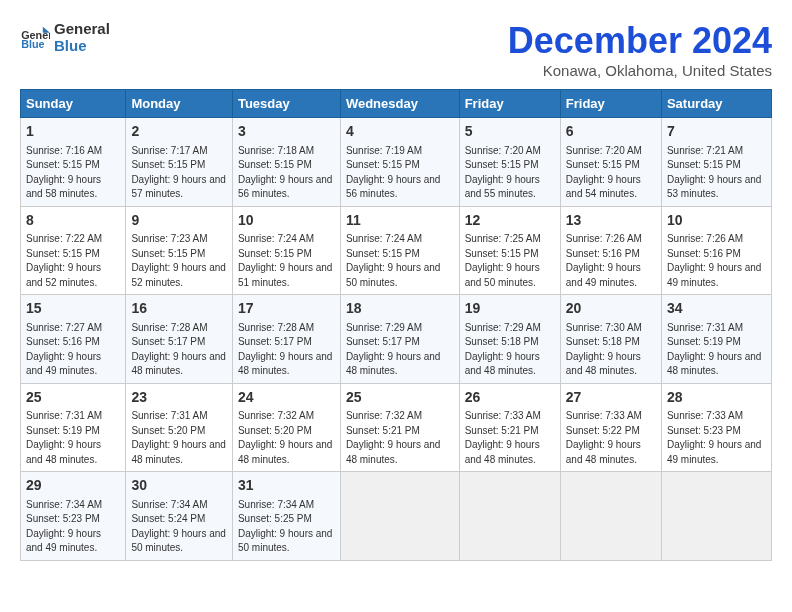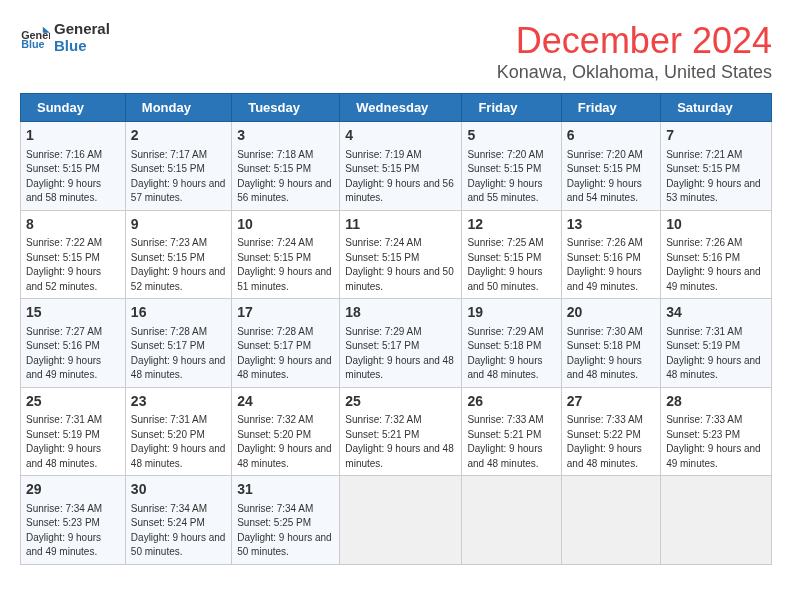--- a/index.html
+++ b/index.html
@@ -23,36 +23,36 @@
     }
     .logo-icon {
       width: 30px;
       height: 30px;
     }
     .title-area {
       text-align: right;
     }
     .calendar-title {
       font-size: 36px;
-      font-weight: normal;
-      color: #ef4444;
+      font-weight: bold;
+      color: #1d4ed8;
     }
     .calendar-subtitle {
-      font-size: 18px;
+      font-size: 15px;
       color: #555;
     }
     table {
       width: 100%;
       border-collapse: collapse;
       font-size: 11px;
     }
     thead tr th {
       background-color: #2a75b8;
       color: #fff;
-      padding: 6px 16px;
+      padding: 6px 5px;
       text-align: left;
       font-size: 13px;
       font-weight: bold;
       border: 1px solid #1a5f9a;
     }
     tbody tr td {
       border: 1px solid #ccc;
       vertical-align: top;
       padding: 4px 5px;
       height: 80px;

